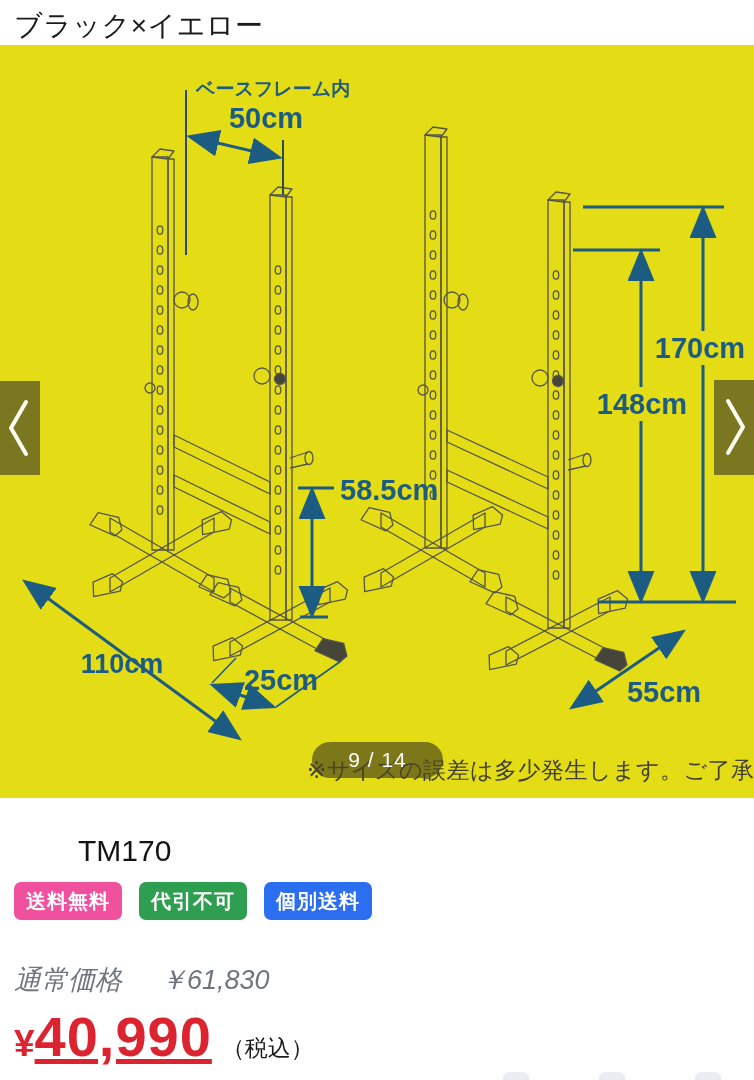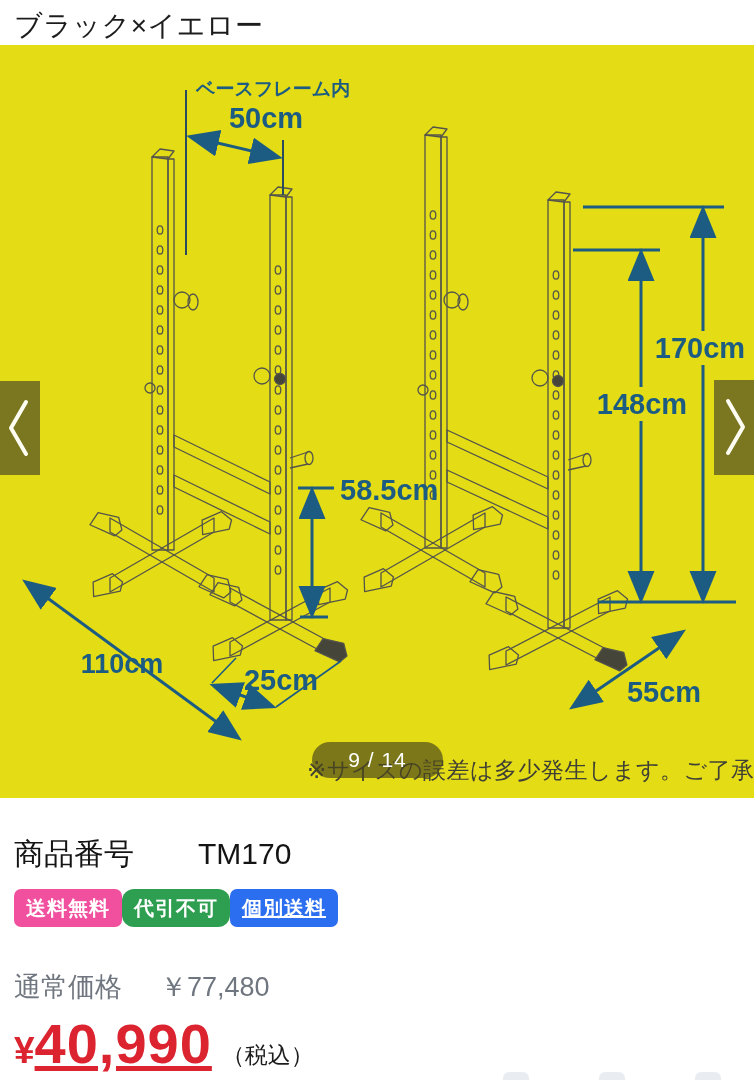--- a/index.html
+++ b/index.html
@@ -31,23 +31,23 @@
   .nav-prev{left:0;top:336px;height:94px;}
   .nav-next{right:0;top:335px;height:95px;}
 
   .note-text{position:absolute;left:307px;top:710px;font-size:23px;color:#3f3f35;letter-spacing:0.5px;white-space:nowrap;}
   .counter-pill{position:absolute;left:312px;top:697px;width:131px;height:36px;border-radius:18px;
     background:rgba(75,71,28,0.68);color:#fff;font-size:21px;display:flex;align-items:center;justify-content:center;letter-spacing:1px;}
 
   .info{position:absolute;top:798px;left:0;width:754px;height:282px;background:#fff;}
   .prod-row{margin:36px 0 0 14px;font-size:30px;color:#141414;display:flex;align-items:baseline;}
   .prod-number{margin-left:64px;}
-  .badges{margin:14px 0 0 14px;display:flex;text-align:center;}
+  .badges{margin:14px 0 0 14px;display:flex;gap:17px;text-align:center;}
   .badge{color:#fff;font-size:20px;font-weight:bold;padding:6px 12px;border-radius:7px;letter-spacing:1px;line-height:1.3;}
-  .price-regular{margin:42px 0 5px 14px;font-size:27px;color:var(--gray);display:flex;}
+  .price-regular{margin:42px 0 5px 14px;font-size:27px;color:var(--gray);display:flex;font-style:italic;}
   .price-regular .amt{margin-left:38px;}
   .price-sale{margin:6px 0 0 14px;display:flex;align-items:baseline;color:var(--red);}
   .price-sale .cur{font-size:37px;font-weight:bold;}
   .price-sale .amt{font-size:56px;font-weight:bold;letter-spacing:1px;text-decoration:underline;}
   .price-sale .tax{font-size:23px;color:#1c1c1c;margin-left:10px;font-weight:normal;}
 
   .bottom-tab{position:absolute;bottom:0;width:26px;height:8px;background:#e9edf2;border-radius:6px 6px 0 0;}
 </style>
 </head>
 <body>
@@ -264,31 +264,30 @@
     </button>
     <button class="nav-btn nav-next">
       <svg width="40" height="95" viewBox="0 0 40 95">
         <polyline points="14,21 29,47 14,73" fill="none" stroke="#fdfdf2" stroke-width="4" stroke-linecap="round" stroke-linejoin="round"></polyline>
       </svg>
     </button>
   </div>
 
   <div class="info">
     <div class="prod-row">
-      <span>商品番号</span>
       <span class="prod-number">TM170</span>
     </div>
     <div class="badges">
       <span class="badge" style="background: rgb(240, 80, 158);">送料無料</span>
-      <span class="badge" style="background: rgb(46, 158, 80); border-radius: 12px;">代引不可</span>
-      <span class="badge" style="background: rgb(43, 110, 240); text-decoration: underline;">個別送料</span>
+      <span class="badge" style="background: rgb(46, 158, 80);">代引不可</span>
+      <span class="badge" style="background: rgb(43, 110, 240);">個別送料</span>
     </div>
     <div class="price-regular">
       <span>通常価格</span>
-      <span class="amt">￥77,480</span>
+      <span class="amt">￥61,830</span>
     </div>
     <div class="price-sale">
       <span class="cur">¥</span>
       <span class="amt">40,990</span>
       <span class="tax">（税込）</span>
     </div>
   </div>
 
   <div class="bottom-tab" style="left:503px"></div>
   <div class="bottom-tab" style="left:599px"></div>

